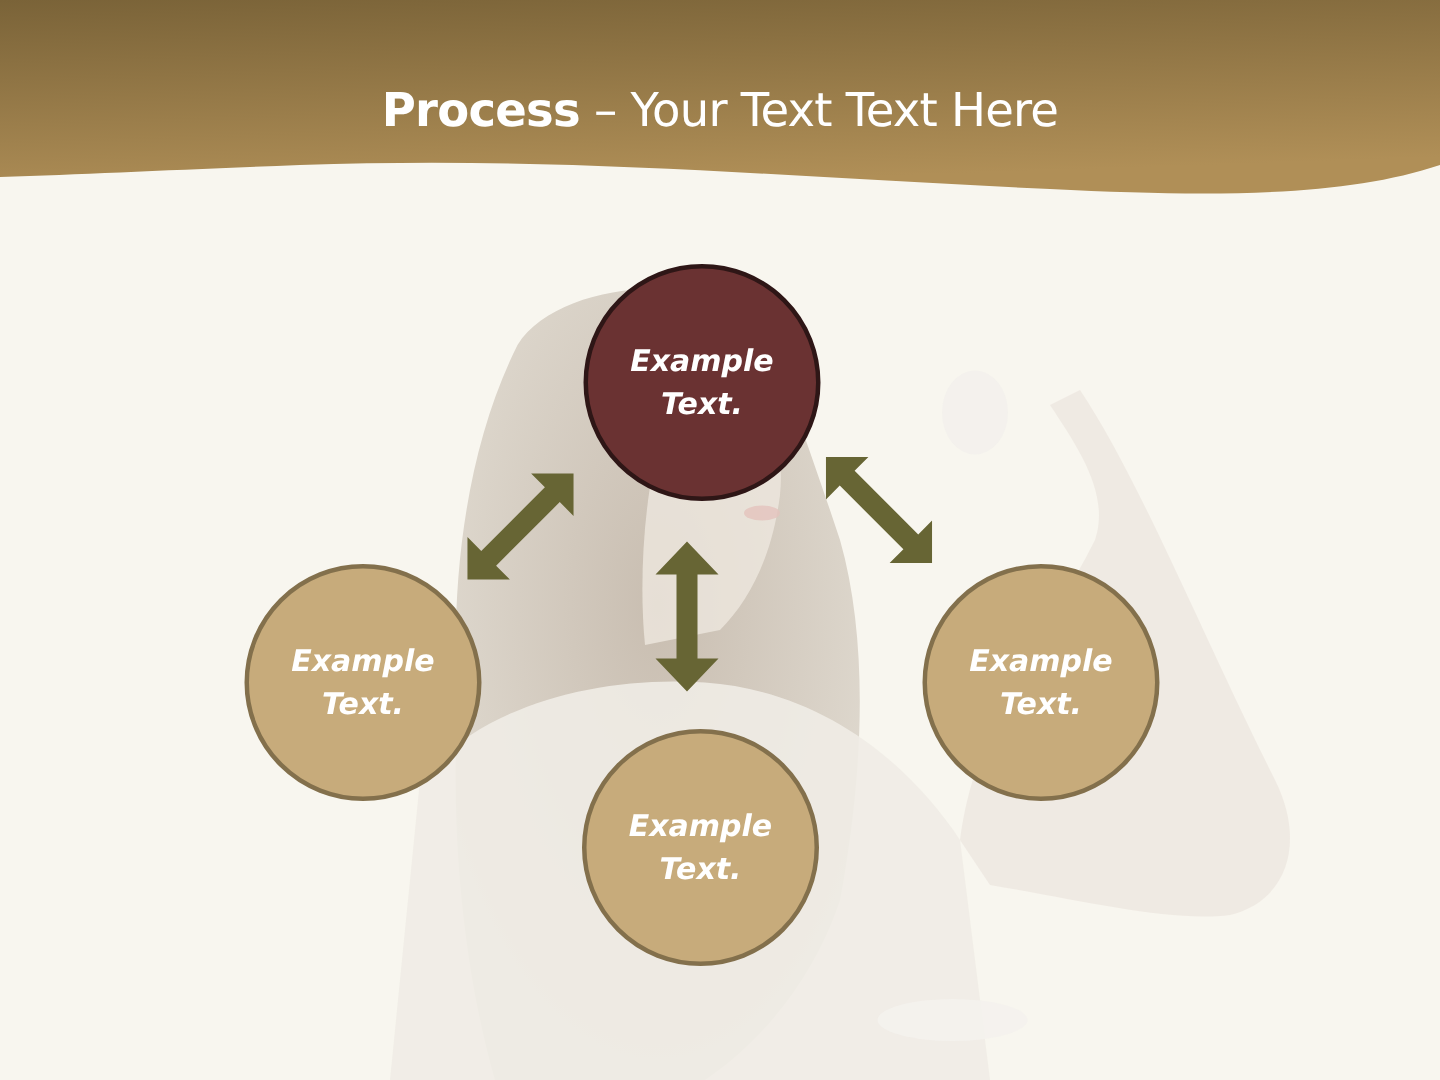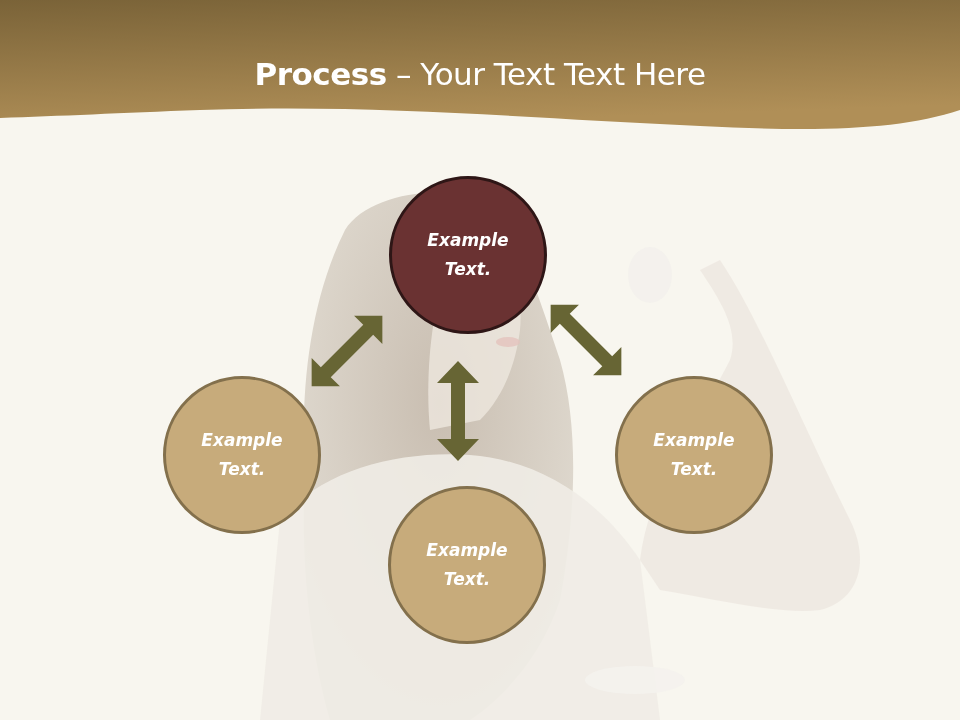--- a/index.html
+++ b/index.html
@@ -2,21 +2,21 @@
 <html><head>
 <meta charset="utf-8">
 <style>
   html, body { margin: 0; padding: 0; }
   body { width: 960px; height: 720px; overflow: hidden; background: #f7f5ee; position: relative; font-family: "DejaVu Sans", sans-serif; }
   .slide { position: absolute; left: 0; top: 0; width: 960px; height: 720px; background: #f8f6ef; overflow: hidden; }
   .bg-photo { position: absolute; left: 0; top: 0; width: 960px; height: 720px; }
   .header { position: absolute; left: 0; top: 0; width: 960px; height: 150px; }
   .title { position: absolute; left: 0; top: 52px; width: 960px; text-align: center; color: #ffffff; font-family: "DejaVu Sans", sans-serif; font-size: 31px; line-height: 44px; letter-spacing: -0.5px; }
   .title .strong { font-weight: bold; }
-  .circle { position: absolute; border-radius: 50%; box-sizing: border-box; display: flex; flex-direction: column; align-items: center; justify-content: center; color: #ffffff; font-family: "DejaVu Sans", sans-serif; font-style: italic; font-weight: bold; font-size: 17px; line-height: 29px; text-align: center; }
+  .circle { position: absolute; border-radius: 50%; box-sizing: border-box; display: flex; flex-direction: column; align-items: center; justify-content: center; color: #ffffff; font-family: "DejaVu Sans", sans-serif; font-style: italic; font-weight: bold; font-size: 20px; line-height: 29px; text-align: center; }
   .c-top { left: 389px; top: 176px; width: 158px; height: 158px; background: #6a3232; border: 3px solid #2e1616; }
   .c-left { left: 163px; top: 376px; width: 158px; height: 158px; background: #c7ab7b; border: 3px solid #83704c; }
   .c-right { left: 615px; top: 376px; width: 158px; height: 158px; background: #c7ab7b; border: 3px solid #83704c; }
   .c-bottom { left: 388px; top: 486px; width: 158px; height: 158px; background: #c7ab7b; border: 3px solid #83704c; }
   .arrows { position: absolute; left: 0; top: 0; width: 960px; height: 720px; pointer-events: none; }
 </style>
 </head>
 <body>
 
 <div class="slide">

